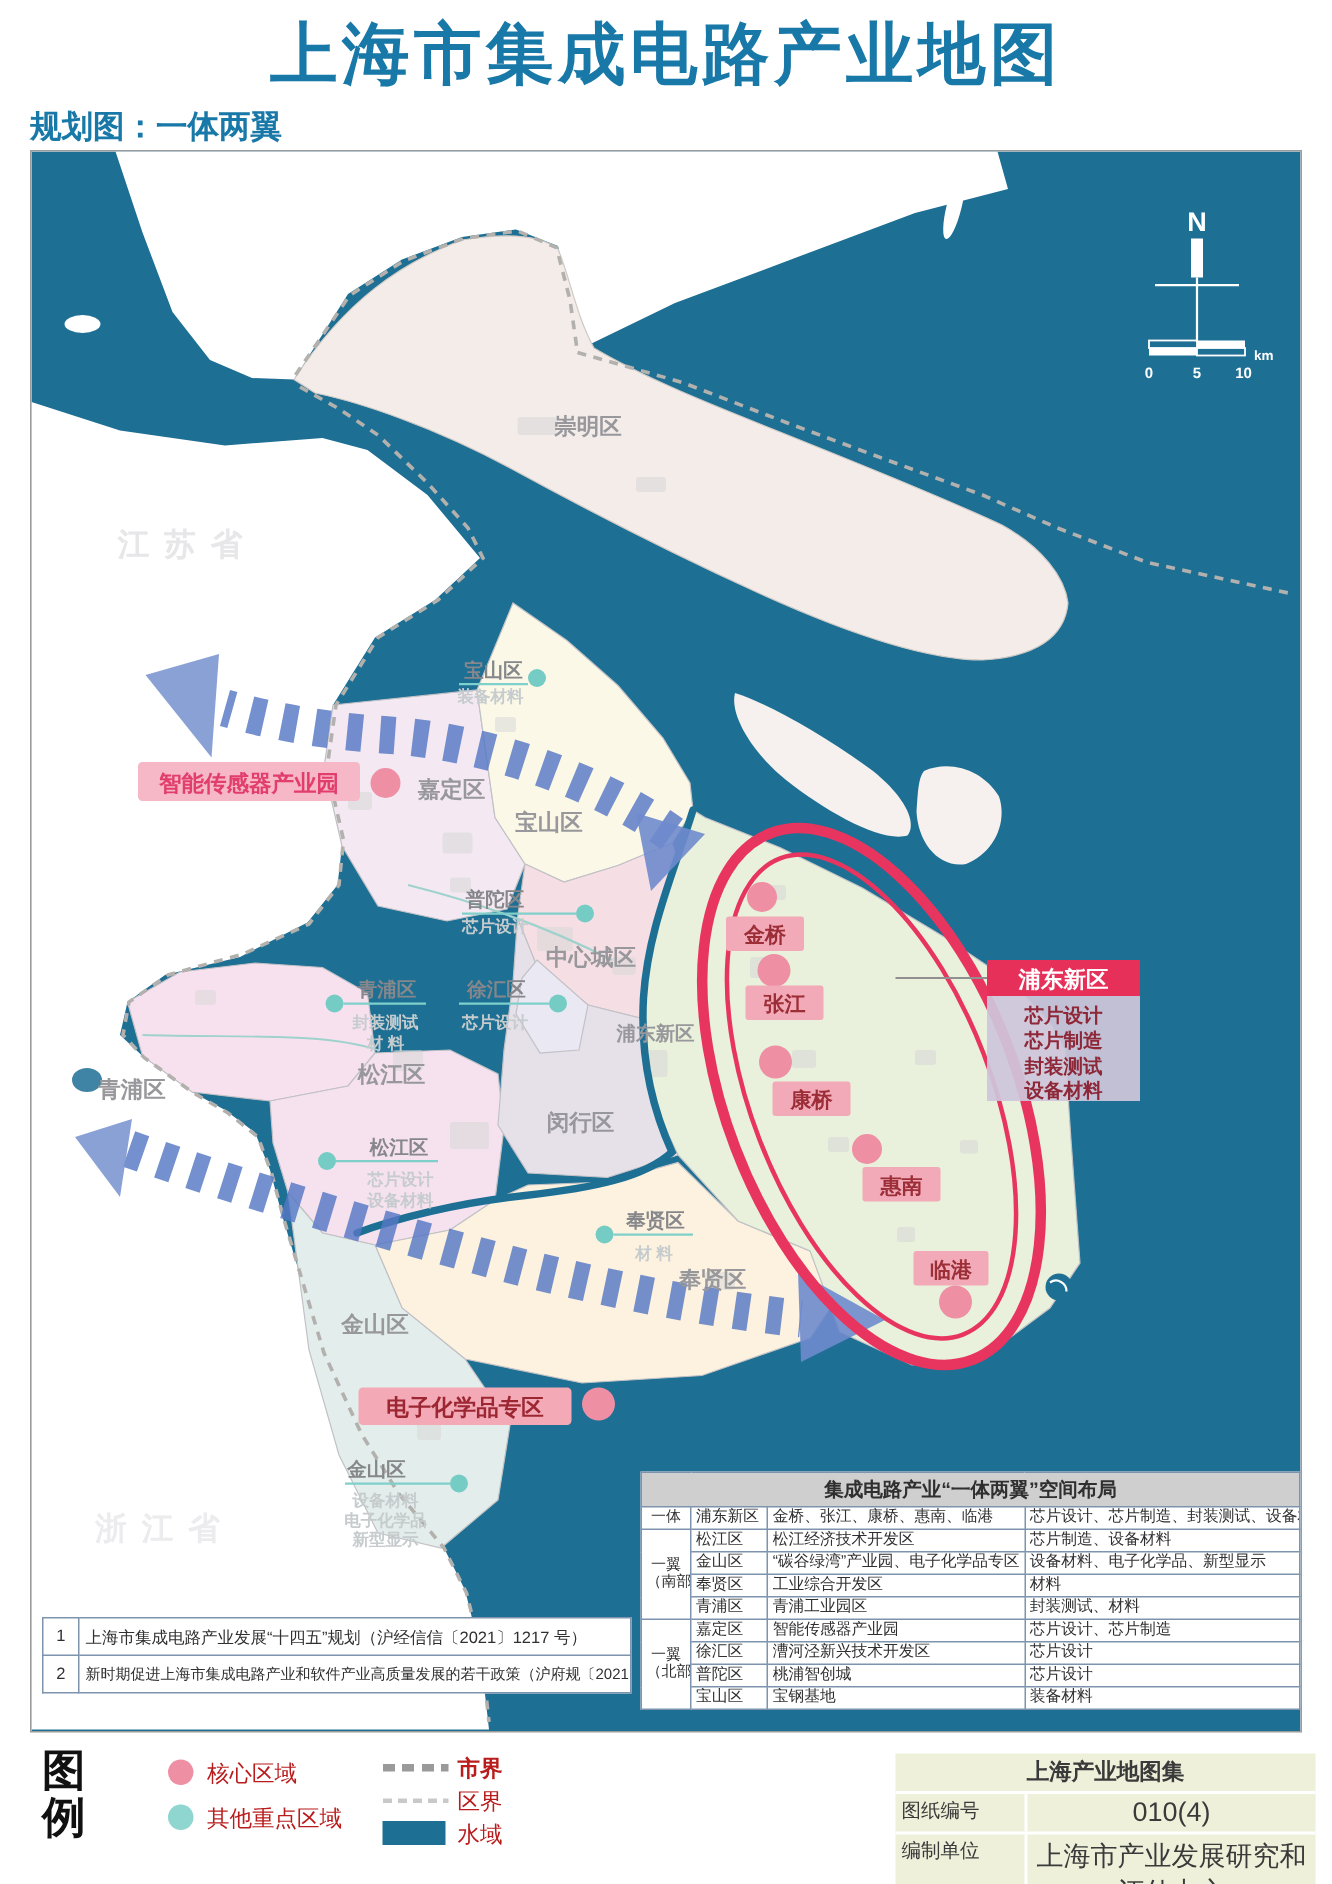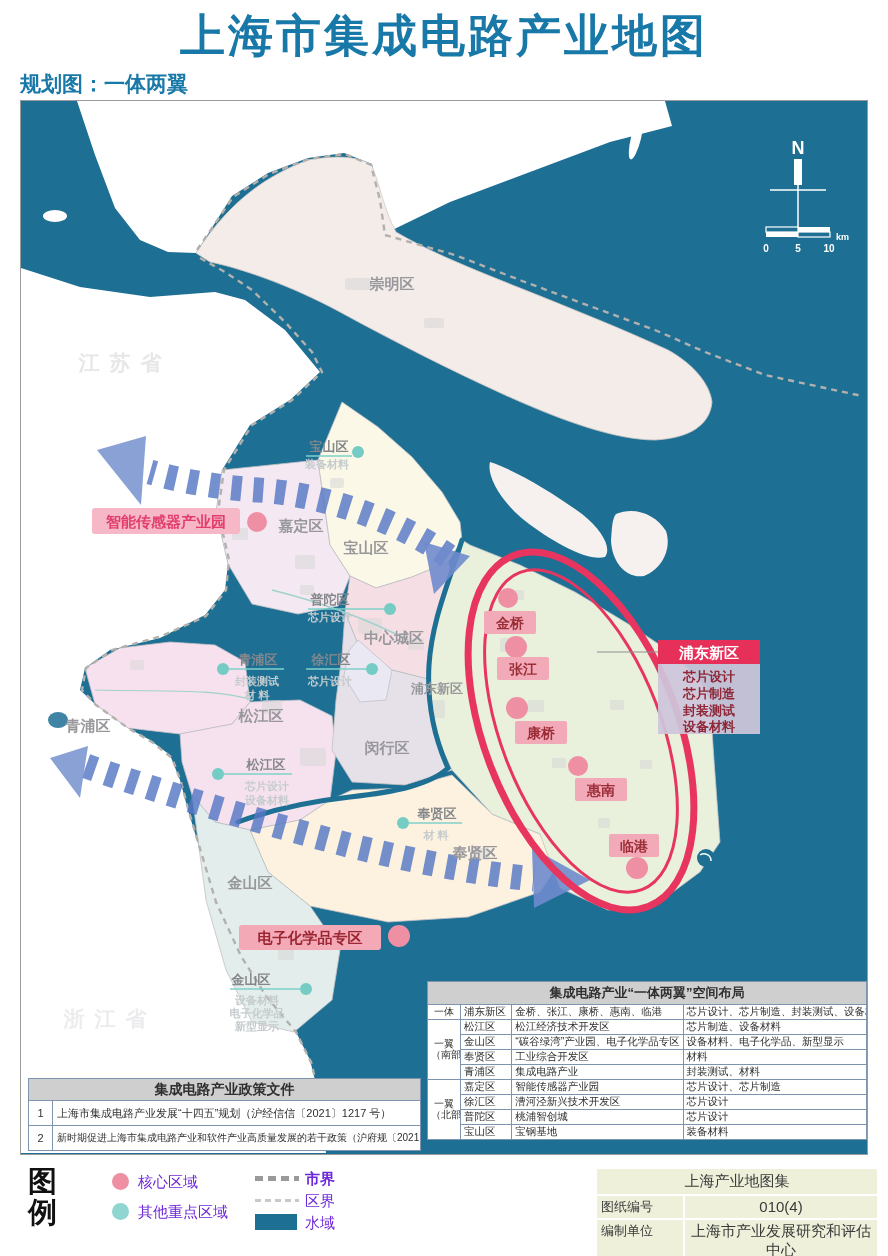--- a/index.html
+++ b/index.html
@@ -22,34 +22,34 @@
   .layout-table td{height:14px;padding:0 3px;line-height:1.05;}
   .layout-table td.grp{text-align:center;font-size:10px;}
   .policy-table{left:28px;top:1078px;width:393px;font-size:11px;}
   .policy-table th{font-size:14px;height:19px;}
   .policy-table td{height:24px;padding:0 4px;}
   .policy-table td.no{text-align:center;}
 
   
   .legend-title{position:absolute;left:28px;top:1166px;font-size:29px;font-weight:900;color:#111;line-height:31px;}
   .leg-dot{position:absolute;width:17px;height:17px;border-radius:50%;}
-  .leg-label{position:absolute;font-size:15px;color:#6d28d9;}
+  .leg-label{position:absolute;font-size:15px;color:#b91c1c;}
   .dash-thick{position:absolute;left:255px;top:1176px;width:44px;height:5px;
        background:repeating-linear-gradient(90deg,#9a9a9a 0 8px,transparent 8px 13px);}
   .dash-thin{position:absolute;left:255px;top:1199px;width:44px;height:2.5px;
        background:repeating-linear-gradient(90deg,#c9c9c9 0 6px,transparent 6px 10px);}
   .water-swatch{position:absolute;left:255px;top:1214px;width:42px;height:16px;background:#1d6f94;}
 
   
   .info-box{position:absolute;left:597px;top:1169px;width:280px;background:#eef0da;font-size:13px;color:#3a3a3a;}
-  .info-box .hd{font-weight:normal;font-size:15px;text-align:center;padding:3px 0;border-bottom:2px solid #fff;}
+  .info-box .hd{font-weight:bold;font-size:15px;text-align:center;padding:3px 0;border-bottom:2px solid #fff;}
   .info-row{display:flex;border-bottom:2px solid #fff;}
   .info-row:last-child{border-bottom:none;border-radius:11px;}
   .info-row .lbl{width:78px;padding:2px 4px;border-right:2px solid #fff;}
-  .info-row .val{flex:1;text-align:center;padding:2px 2px;font-size:15px;}
+  .info-row .val{flex:1;text-align:center;padding:2px 2px;font-size:18px;}
 </style>
 </head>
 <body>
 
 <div class="page-title">上海市集成电路产业地图</div>
 <div class="subtitle">规划图：一体两翼</div>
 
 <div class="map-frame">
 <svg width="846" height="1053" viewBox="21 101 846 1053">
 
@@ -282,21 +282,21 @@
     <td>“碳谷绿湾”产业园、电子化学品专区</td>
     <td>设备材料、电子化学品、新型显示</td>
   </tr>
   <tr>
     <td>奉贤区</td>
     <td>工业综合开发区</td>
     <td>材料</td>
   </tr>
   <tr>
     <td>青浦区</td>
-    <td>集成电路产业</td>
+    <td>青浦工业园区</td>
     <td>封装测试、材料</td>
   </tr>
   <tr>
     <td class="grp" rowspan="4">
           <span style="display:block">一翼</span>
           <span style="display:block">（北部）</span>
         </td>
     <td>嘉定区</td>
     <td>智能传感器产业园</td>
     <td>芯片设计、芯片制造</td>
@@ -318,23 +318,20 @@
   </tr>
 </tbody>
   </table>
 
 <table class="tbl policy-table">
   <colgroup>
       <col style="width:24px">
       <col>
     </colgroup>
   <tbody>
-      <tr>
-        <th colspan="2">集成电路产业政策文件</th>
-      </tr>
   <tr>
     <td class="no">1</td>
     <td>上海市集成电路产业发展“十四五”规划（沪经信信〔2021〕1217 号）</td>
   </tr>
   <tr>
     <td class="no">2</td>
     <td style="font-size:10px">新时期促进上海市集成电路产业和软件产业高质量发展的若干政策（沪府规〔2021〕18 号）</td>
   </tr>
 </tbody>
   </table>

